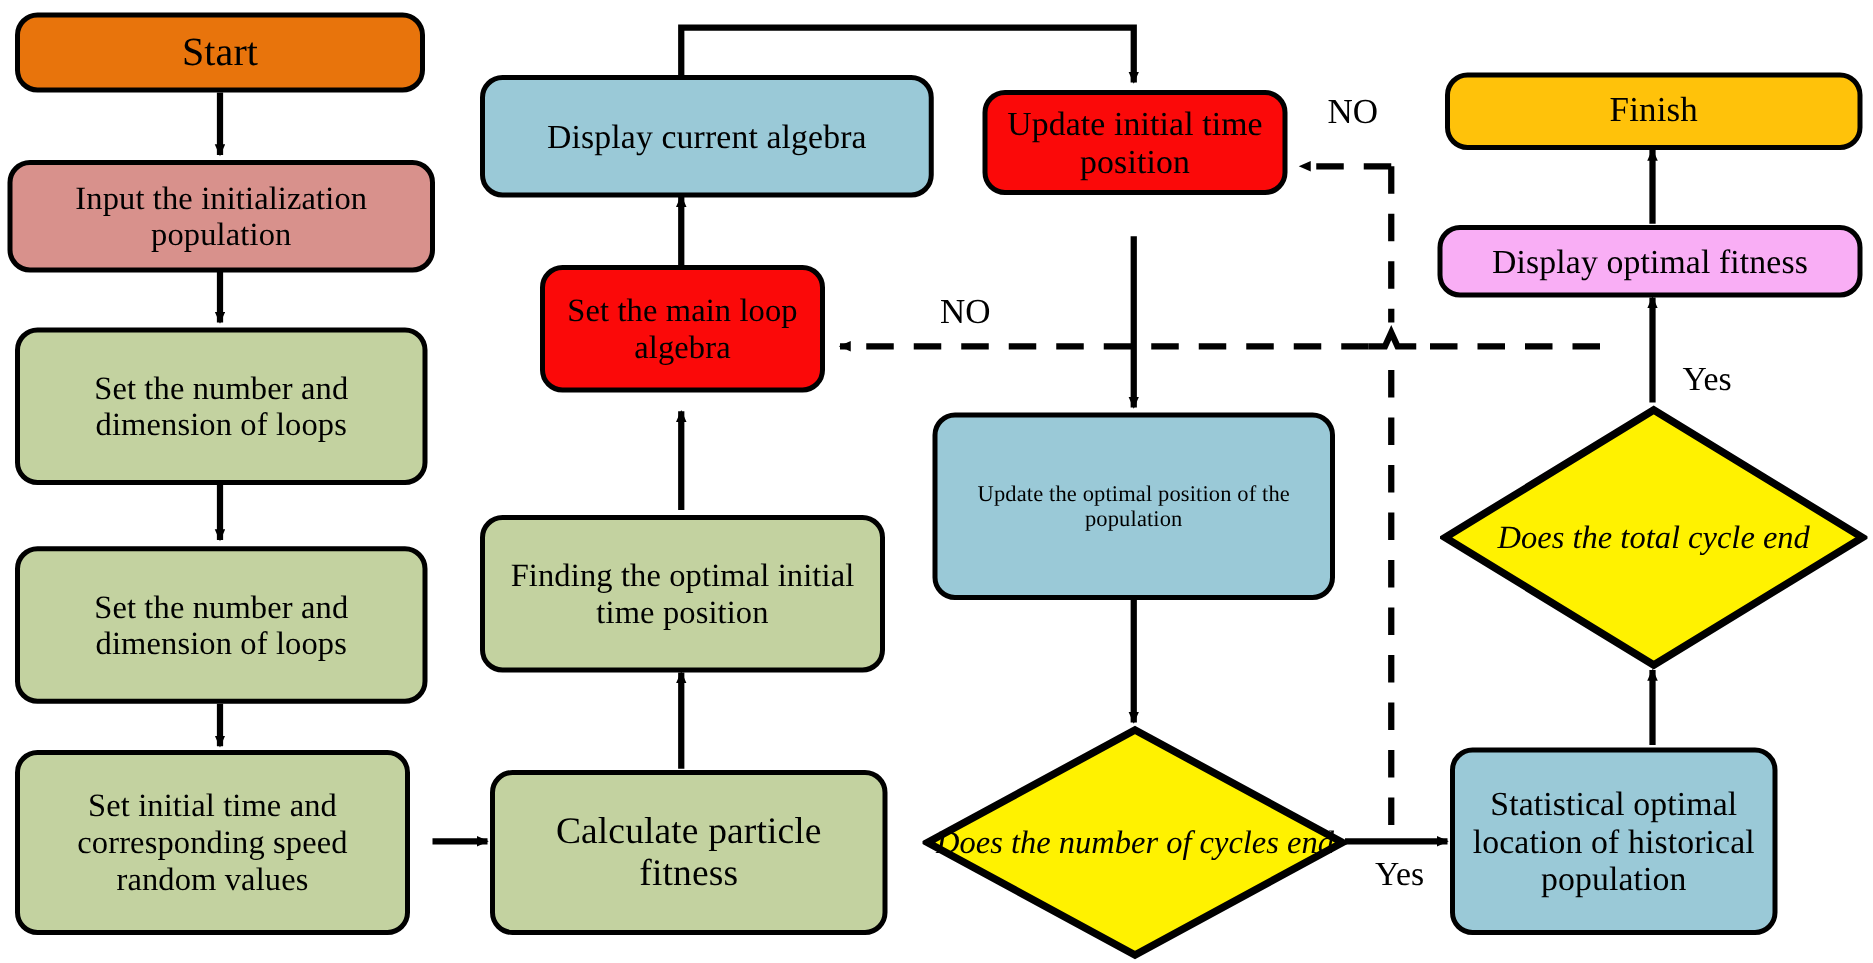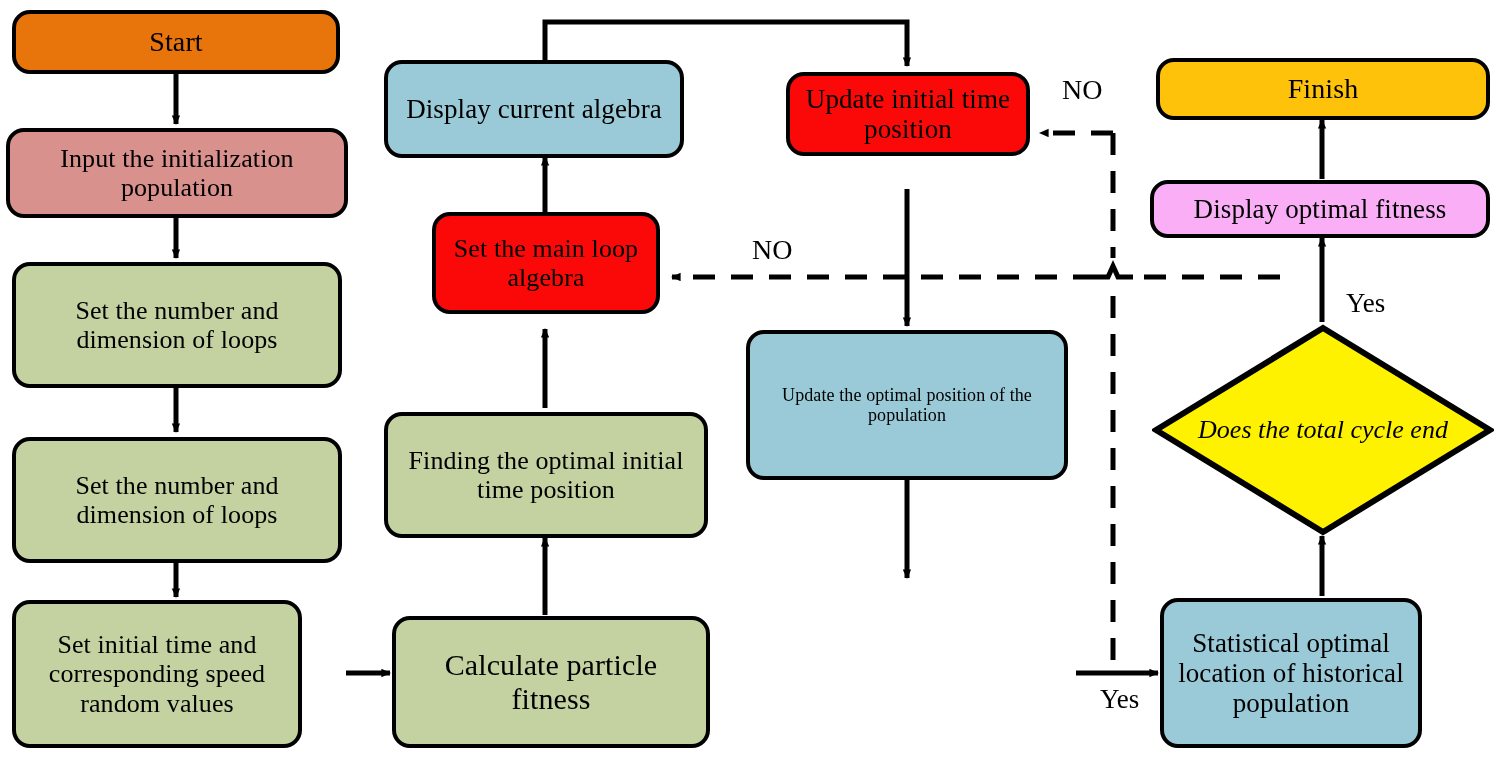--- a/index.html
+++ b/index.html
@@ -75,64 +75,72 @@
       <path d="M1095,277 L672,277" marker-end="url(#ah)"></path>
       <path d="M1113,133 L1113,258"></path>
       <path d="M1113,296 L1113,673"></path>
     </g>
 
     <g stroke="#000" stroke-width="5" fill="none">
       <path d="M1095,277 L1108,277 L1113,266 L1118,277 L1133,277"></path>
     </g>
   </svg>
 
-  <div class="node proc c-orange" style="left:12px;top:10px;width:328px;height:64px;font-size:28px;">
+  <div class="node proc c-orange" style="left:12px;top:10px;width:328px;height:64px;font-size:32px;">
     <span>Start</span>
   </div>
 
   <div class="node proc c-rose" style="left:6px;top:128px;width:342px;height:90px;font-size:26px;">
     <span>Input the initialization population</span>
   </div>
 
   <div class="node proc c-green" style="left:12px;top:262px;width:330px;height:126px;font-size:26px;">
     <span>Set the number and dimension of loops</span>
   </div>
 
   <div class="node proc c-green" style="left:12px;top:437px;width:330px;height:126px;font-size:26px;">
     <span>Set the number and dimension of loops</span>
   </div>
 
-  <div class="node proc c-green" style="left:12px;top:600px;width:290px;height:148px;font-size:26px;justify-content:flex-end;">
+  <div class="node proc c-green" style="left:12px;top:600px;width:316px;height:148px;font-size:26px;justify-content:flex-end;">
     <span>Set initial time and corresponding speed random values</span>
   </div>
 
   <div class="node proc c-green" style="left:392px;top:616px;width:318px;height:132px;font-size:30px;">
     <span>Calculate particle fitness</span>
   </div>
 
   <div class="node proc c-green" style="left:384px;top:412px;width:324px;height:126px;font-size:26px;justify-content:center;">
     <span>Finding the optimal initial time position</span>
   </div>
 
   <div class="node proc c-red" style="left:432px;top:212px;width:228px;height:102px;font-size:26px;">
     <span>Set the main loop algebra</span>
   </div>
 
-  <div class="node proc c-blue" style="left:384px;top:60px;width:300px;height:98px;font-size:27px;">
+  <div class="node proc c-blue" style="left:384px;top:60px;width:363px;height:98px;font-size:27px;">
     <span>Display current algebra</span>
   </div>
 
   <div class="node proc c-red" style="left:786px;top:72px;width:244px;height:84px;font-size:27px;">
     <span>Update initial time position</span>
   </div>
 
   <div class="node proc c-blue" style="left:746px;top:330px;width:322px;height:150px;font-size:18px;">
     <span>Update the optimal position of the population</span>
   </div>
 
+  <div class="diamond" style="left:738px;top:580px;width:340px;height:188px;">
+    <svg width="340" height="188" viewBox="0 0 340 188">
+      <polygon points="170,4 336,94 170,184 4,94" fill="#FFF200" stroke="#000" stroke-width="6"></polygon>
+    </svg>
+    <div class="dlabel" style="font-size:26px;">
+      <span>Does the number of cycles end</span>
+    </div>
+  </div>
 
   <div class="node proc c-blue" style="left:1160px;top:598px;width:262px;height:150px;font-size:27px;align-items:center;">
     <span>Statistical optimal location of historical population</span>
   </div>
 
   <div class="diamond" style="left:1152px;top:324px;width:342px;height:212px;">
     <svg width="342" height="212" viewBox="0 0 342 212">
       <polygon points="171,4 338,106 171,208 4,106" fill="#FFF200" stroke="#000" stroke-width="6"></polygon>
     </svg>
     <div class="dlabel" style="font-size:26px;">

